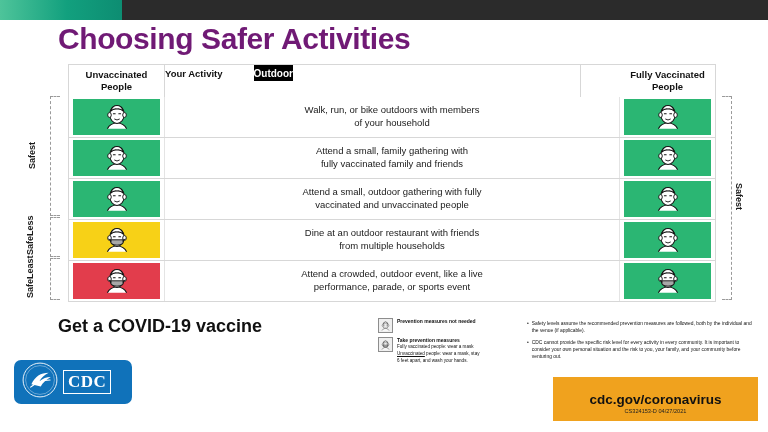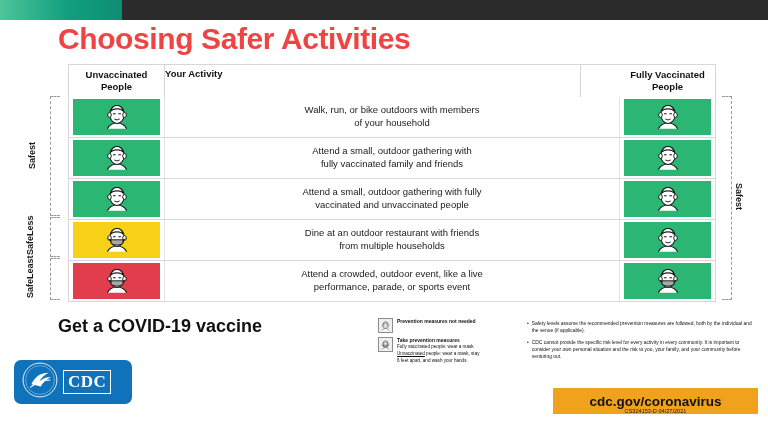--- a/index.html
+++ b/index.html
@@ -11,21 +11,21 @@
     position:relative;
   }
 
   
   #topbar{position:absolute;left:0;top:0;width:768px;height:20px;background:#2b2b2b;}
   #topbar-accent{position:absolute;left:0;top:0;width:122px;height:20px;
     background:linear-gradient(90deg,#4ec49a 0%,#12a07e 55%,#0d8d72 100%);}
 
   
   #title{position:absolute;left:58px;top:22px;font-size:30px;font-weight:bold;
-    letter-spacing:-0.4px;color:#ef4444;}
+    letter-spacing:-0.4px;color:#701a75;}
 
   
   #table{position:absolute;left:68px;top:64px;width:648px;}
   .thead{display:flex;height:32px;border:1px solid #d7d7d7;border-bottom:none;background:#fff;}
   .th-left,.th-right{width:95px;display:flex;align-items:center;justify-content:center;
     text-align:center;font-size:9.5px;font-weight:bold;line-height:1.25;color:#111;}
   .th-left{border-right:1px solid #d7d7d7;}
   .th-right{border-left:1px solid #d7d7d7;padding-left:39px;}
   .th-mid{flex:1;display:flex;flex-direction:row;gap:31px;}
   .th-mid-top{height:16px;display:flex;align-items:center;justify-content:center;
@@ -70,21 +70,21 @@
   .note-txt{font-size:4.9px;line-height:1.5;color:#111;}
 
   
   #cdc-logo{position:absolute;left:14px;top:360px;width:118px;height:44px;
     background:#1072ba;border-radius:7px;display:flex;align-items:center;gap:5px;padding:0 8px;
     box-sizing:border-box;}
   #cdc-word{border:1.5px solid #ffffff;padding:1px 4px;color:#ffffff;font-size:17px;
     font-weight:bold;letter-spacing:0.5px;font-family:"Liberation Serif",serif;}
 
   
-  #urlbar{position:absolute;left:553px;top:388px;width:205px;height:26px;background:#f0a21e;
+  #urlbar{position:absolute;left:553px;top:377px;width:205px;height:44px;background:#f0a21e;
     display:flex;align-items:center;justify-content:center;color:#111;font-size:13.5px;
     font-weight:bold;}
   #docid{position:absolute;left:553px;top:408px;width:205px;text-align:center;font-size:5.6px;
     color:#222;}
 </style>
 </head>
 <body>
 
 <div id="topbar">
   <div id="topbar-accent"></div>
@@ -96,20 +96,21 @@
 
   <div class="thead">
     <div class="th-left">
       <div>
         <div>Unvaccinated</div>
         <div>People</div>
       </div>
     </div>
     <div class="th-mid">
       <div class="th-mid-top">Your Activity</div>
+      <div class="th-mid-bot">Outdoor</div>
     </div>
     <div class="th-right">
       <div>
         <div>Fully Vaccinated</div>
         <div>People</div>
       </div>
     </div>
   </div>
 
   <div id="rows-host">
@@ -156,21 +157,21 @@
     <path d="M28 38 Q34 18 50 18 Q66 18 72 38 Q62 28 50 30 Q38 28 28 38 Z" fill="#fff" stroke="#111" stroke-width="3.5"></path>
     <ellipse cx="25" cy="50" rx="6" ry="8" fill="#fff" stroke="#111" stroke-width="3"></ellipse>
     <ellipse cx="75" cy="50" rx="6" ry="8" fill="#fff" stroke="#111" stroke-width="3"></ellipse>
     <path d="M38 46 L44 46 M56 46 L62 46" stroke="#111" stroke-width="3.5" stroke-linecap="round"></path>
 
      <path d="M42 64 Q50 70 58 64" stroke="#111" stroke-width="3" fill="none" stroke-linecap="round"></path>
   </svg></span>
      </div>
      <div class="cell-act">
        <div>
-         <div>Attend a small, outdoor gathering with</div>
+         <div>Attend a small, family gathering with</div>
          <div>fully vaccinated family and friends</div>
        </div>
      </div>
      <div class="cell-icon">
        <div class="swatch" style="background:#2bb673"></div>
        <span class="face"><svg width="30" height="30" viewBox="0 0 100 100">
     <path d="M18 96 Q26 78 50 76 Q74 78 82 96" fill="#fff" stroke="#111" stroke-width="3.5"></path>
     <ellipse cx="50" cy="48" rx="24" ry="30" fill="#fff" stroke="#111" stroke-width="3.5"></ellipse>
     <path d="M28 38 Q34 18 50 18 Q66 18 72 38 Q62 28 50 30 Q38 28 28 38 Z" fill="#fff" stroke="#111" stroke-width="3.5"></path>
     <ellipse cx="25" cy="50" rx="6" ry="8" fill="#fff" stroke="#111" stroke-width="3"></ellipse>

